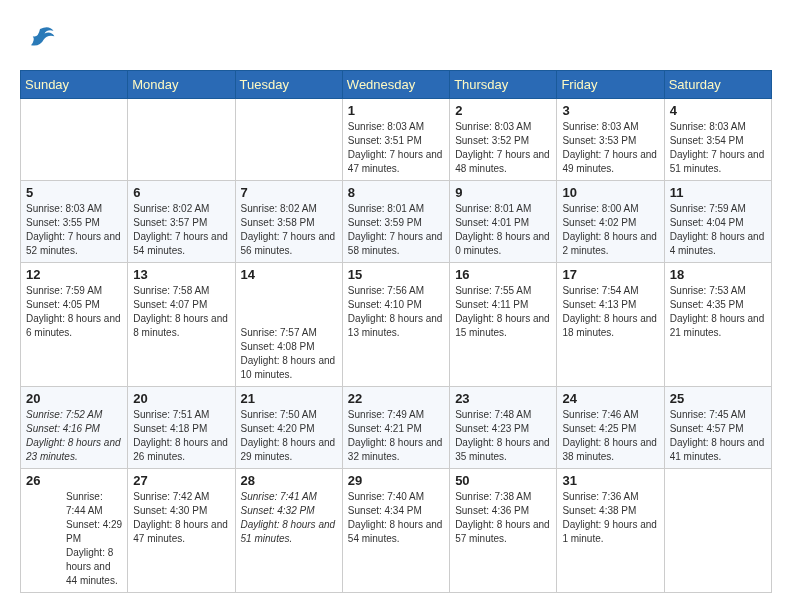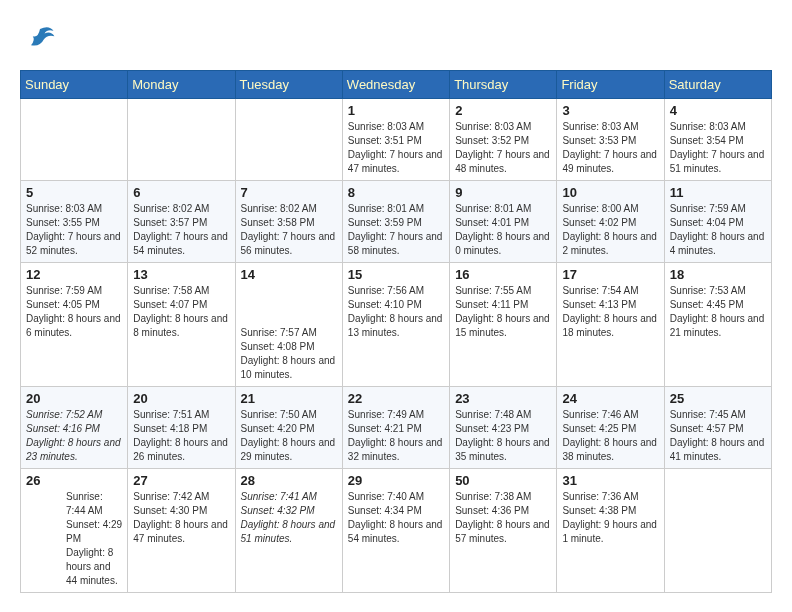--- a/index.html
+++ b/index.html
@@ -235,21 +235,21 @@
         </td>
         <td>
           <span class="day-number">17</span>
           <div class="day-info" style="white-space: pre-line;">Sunrise: 7:54 AM
 Sunset: 4:13 PM
 Daylight: 8 hours and 18 minutes.</div>
         </td>
         <td>
           <span class="day-number">18</span>
           <div class="day-info" style="white-space: pre-line;">Sunrise: 7:53 AM
-Sunset: 4:45 PM
+Sunset: 4:35 PM
 Daylight: 8 hours and 21 minutes.</div>
         </td>
       </tr>
       <tr>
         <td>
           <span class="day-number">20</span>
           <div class="day-info" style="white-space: pre-line; font-style: italic;">Sunrise: 7:52 AM
 Sunset: 4:16 PM
 Daylight: 8 hours and 23 minutes.</div>
         </td>

